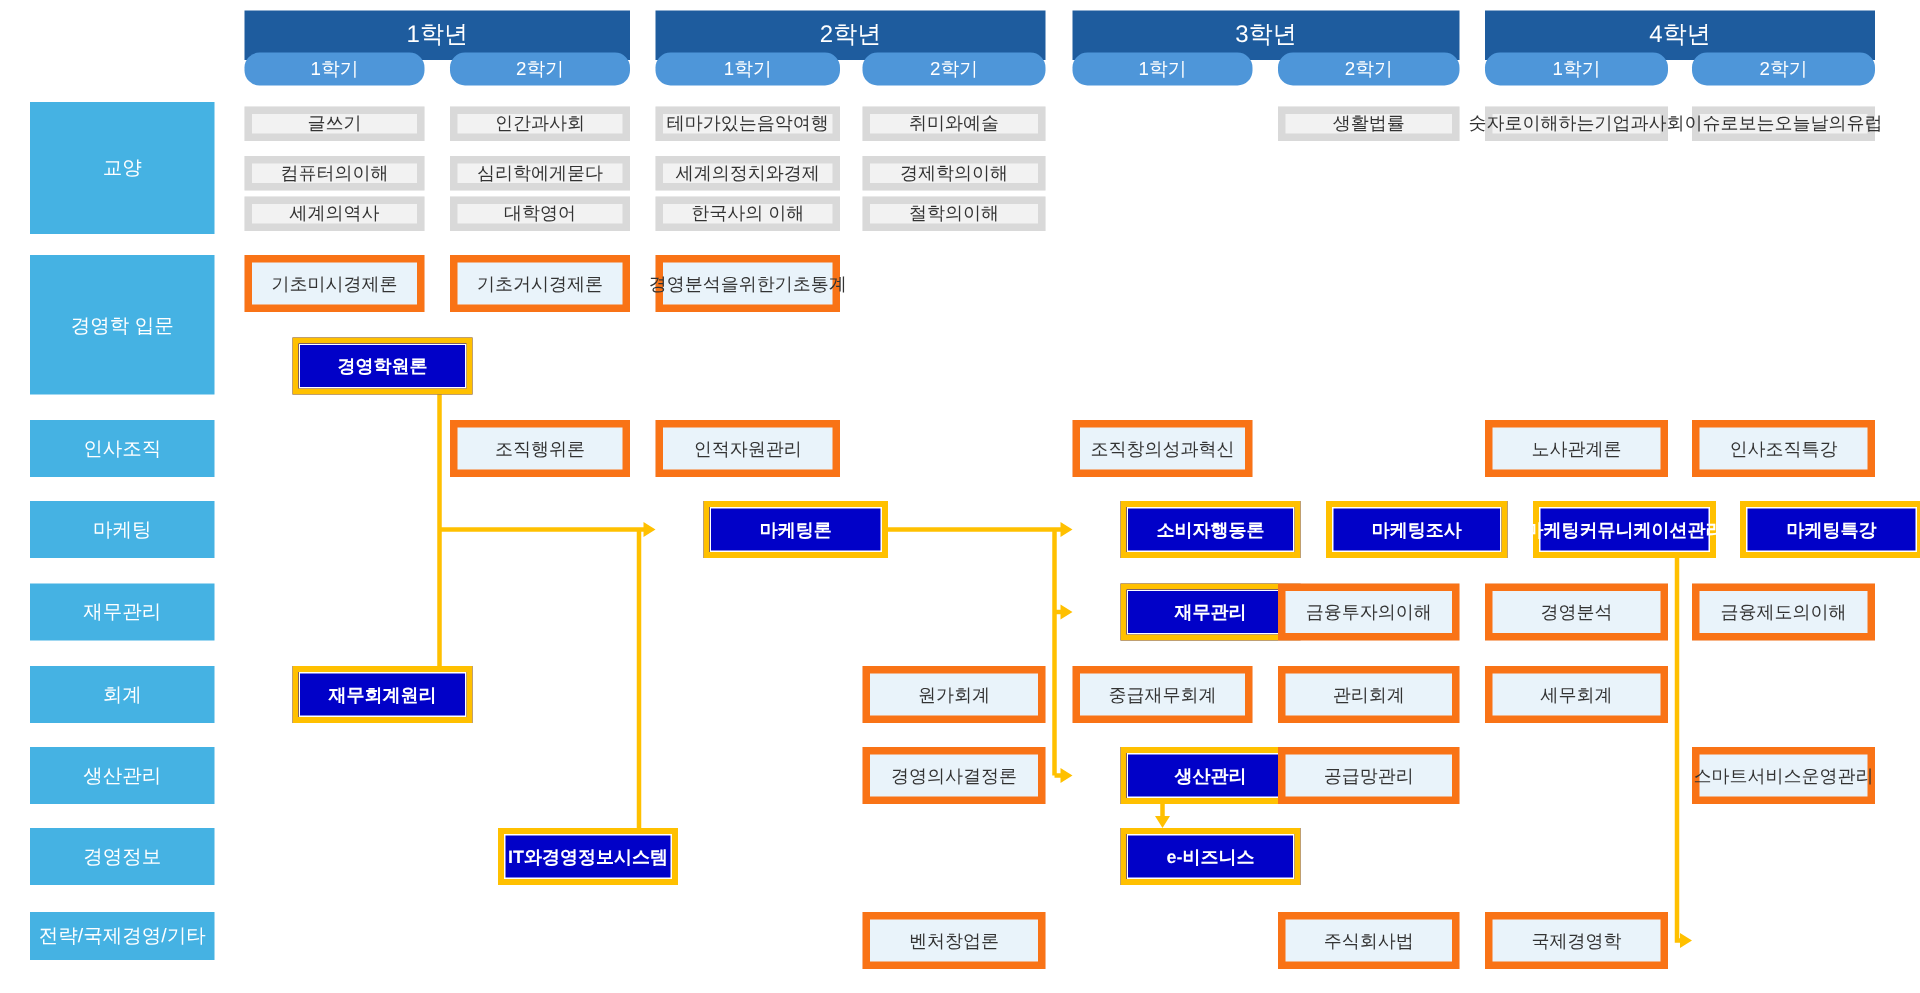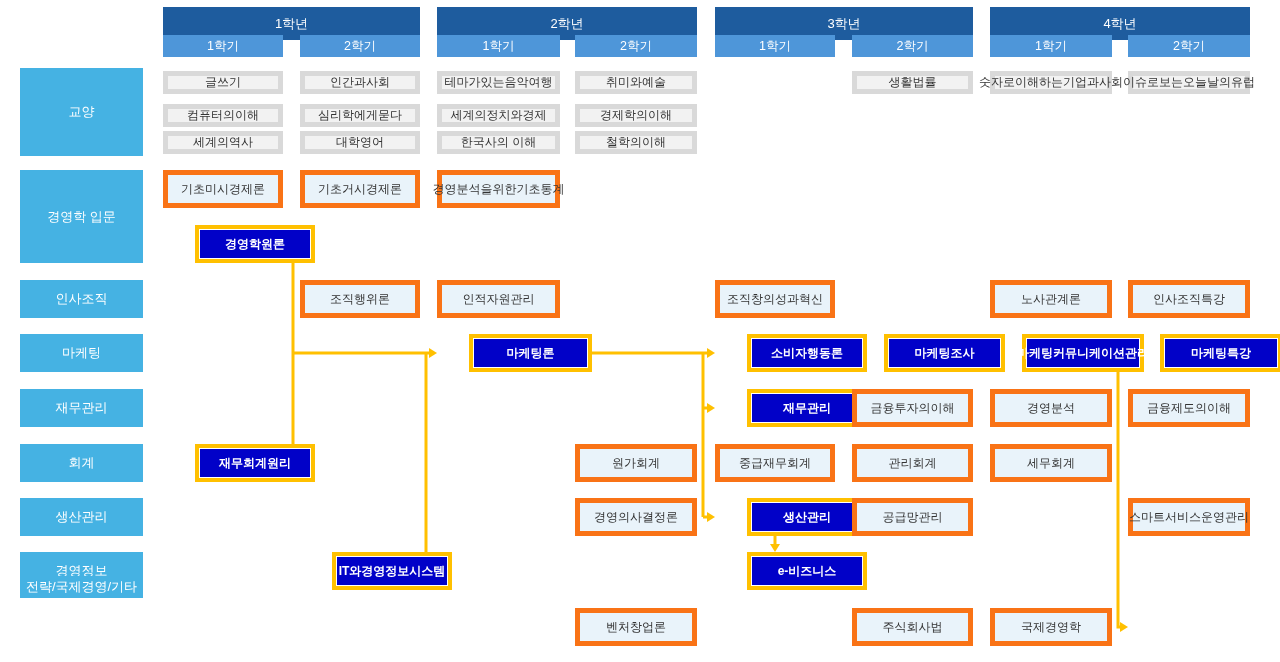--- a/index.html
+++ b/index.html
@@ -2,33 +2,33 @@
 <html><head>
 <meta charset="utf-8">
 <style>
   html,body{margin:0;padding:0;background:#ffffff;}
   #canvas{
     position:relative;width:1280px;height:662px;background:#ffffff;
     font-family:"Liberation Sans",sans-serif;overflow:hidden;
   }
   .box{position:absolute;box-sizing:border-box;display:flex;align-items:center;justify-content:center;text-align:center;z-index:2;}
   
-  .year{top:7px;height:33px;background:#1E5C9E;color:#fff;font-size:13px;}
-  .sem{top:35px;height:22px;background:#4E96D9;color:#fff;font-size:12.5px;}
+  .year{top:7px;height:33px;background:#1E5C9E;color:#fff;font-size:16px;}
+  .sem{top:35px;height:22px;background:#4E96D9;color:#fff;font-size:12.5px;border-radius:10px;}
   
   .cat{left:20px;width:123px;background:#45B2E3;color:#fff;font-weight:normal;font-size:13px;line-height:1.35;padding:0 4px;}
   .cat-gy{top:68px;height:88px}
   .cat-in{top:170px;height:93px}
   .cat-insa{top:280px;height:38px}
   .cat-mkt{top:334px;height:38px}
   .cat-fin{top:389px;height:38px}
   .cat-acc{top:444px;height:38px}
   .cat-prod{top:498px;height:38px}
   .cat-mis{top:552px;height:38px}
-  .cat-strat{top:576px;height:22px}
+  .cat-strat{top:608px;height:32px}
   
   .course{height:38px;background:#E9F3FA;border:5px solid #f97316;color:#333;font-size:12px;white-space:nowrap;}
   .course.gray{background:#F2F2F2;border-color:#D9D9D9;height:23px;}
   .course.hl{background:#0101C8;border:4px solid #FFC000;box-shadow:inset 0 0 0 1px #ffffff;color:#fff;font-weight:bold;margin-left:32px;}
   
   .c1{left:163px;width:120px}.c2{left:300px;width:120px}
   .c3{left:437px;width:123px}.c4{left:575px;width:122px}
   .c5{left:715px;width:120px}.c6{left:852px;width:121px}
   .c7{left:990px;width:122px}.c8{left:1128px;width:122px}
   

